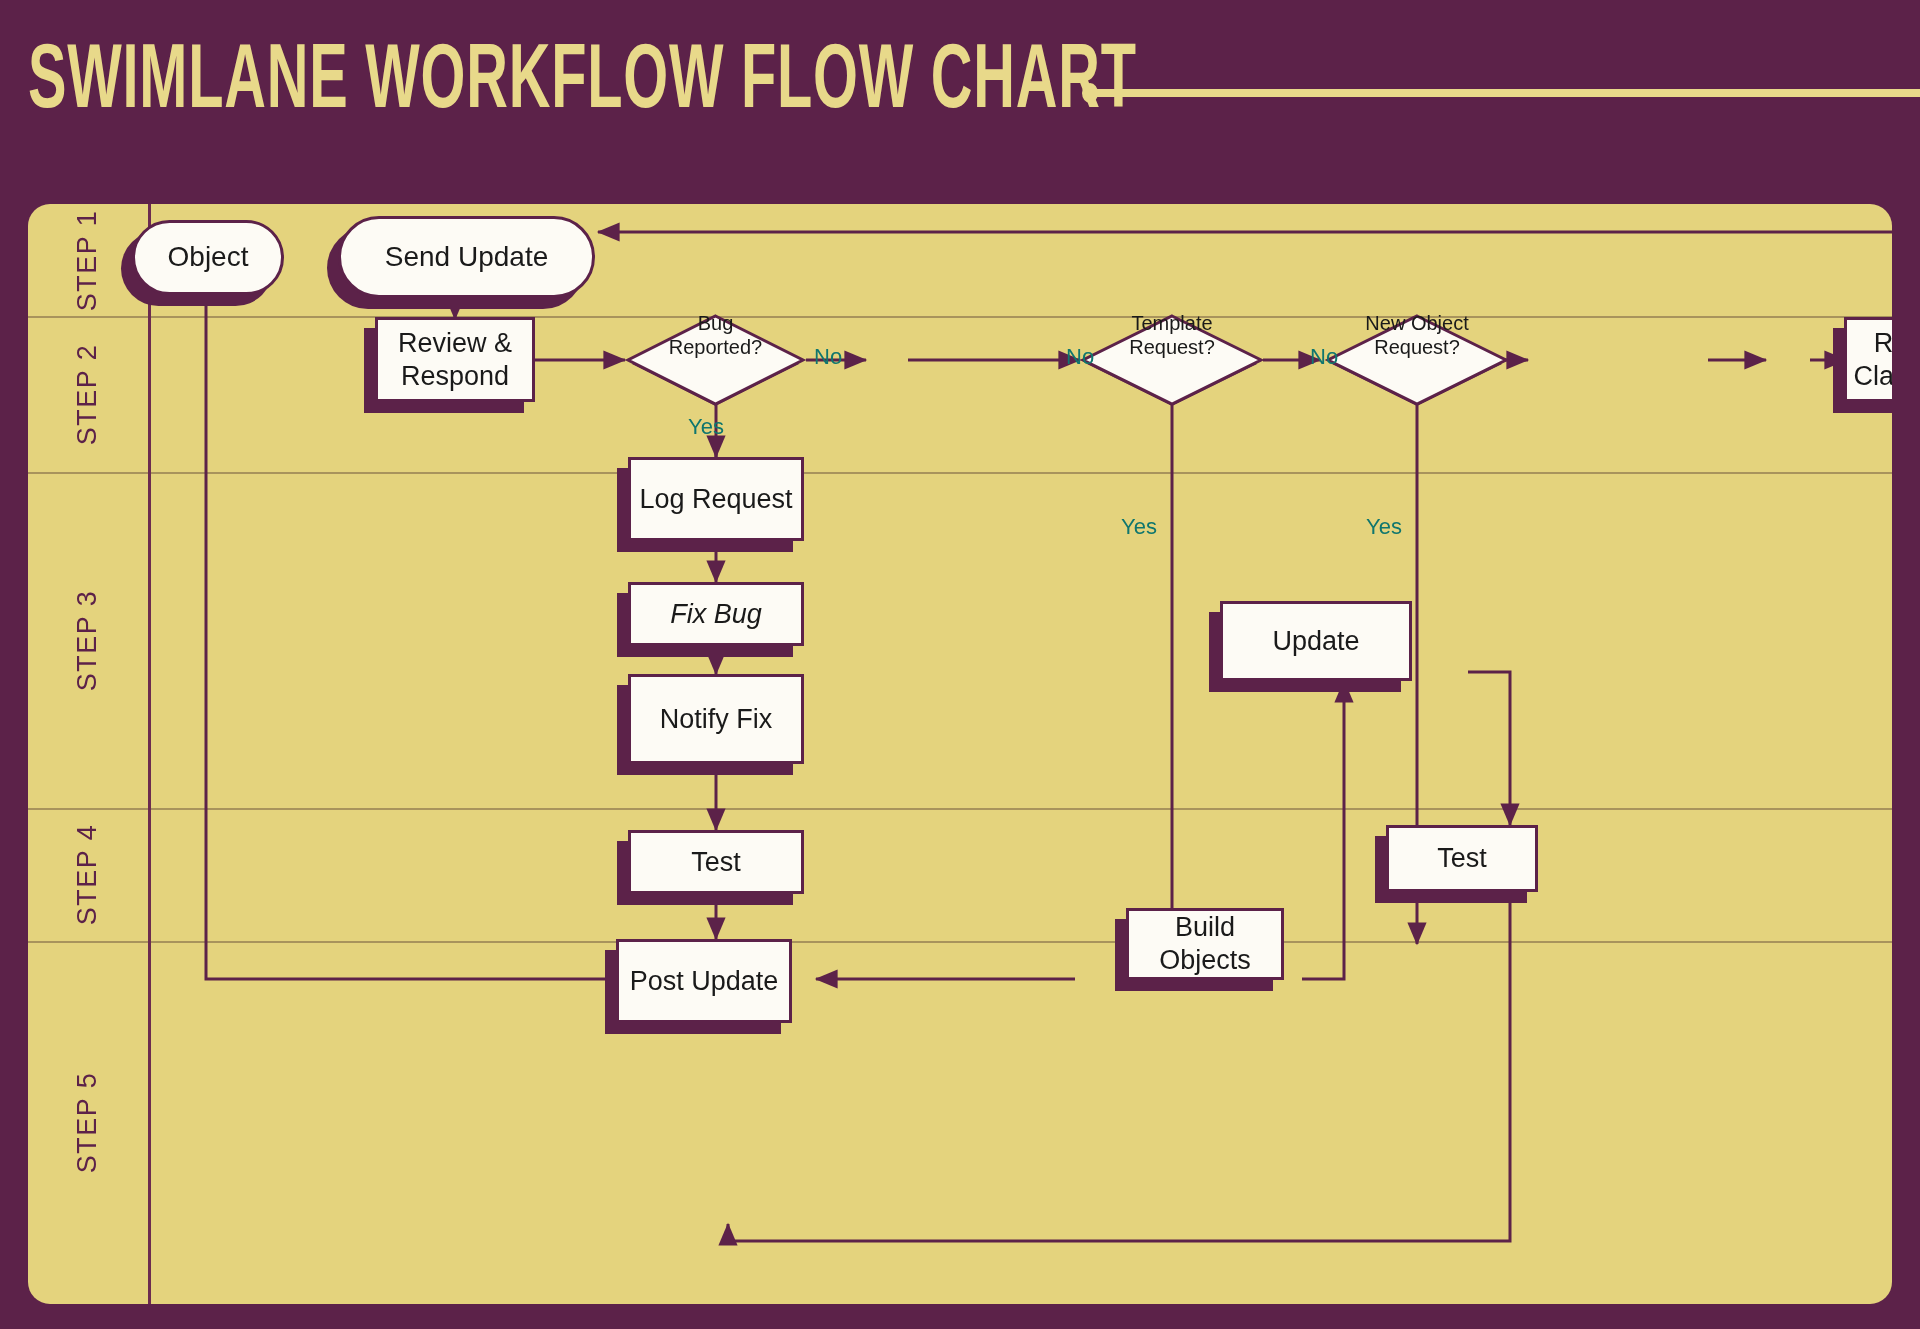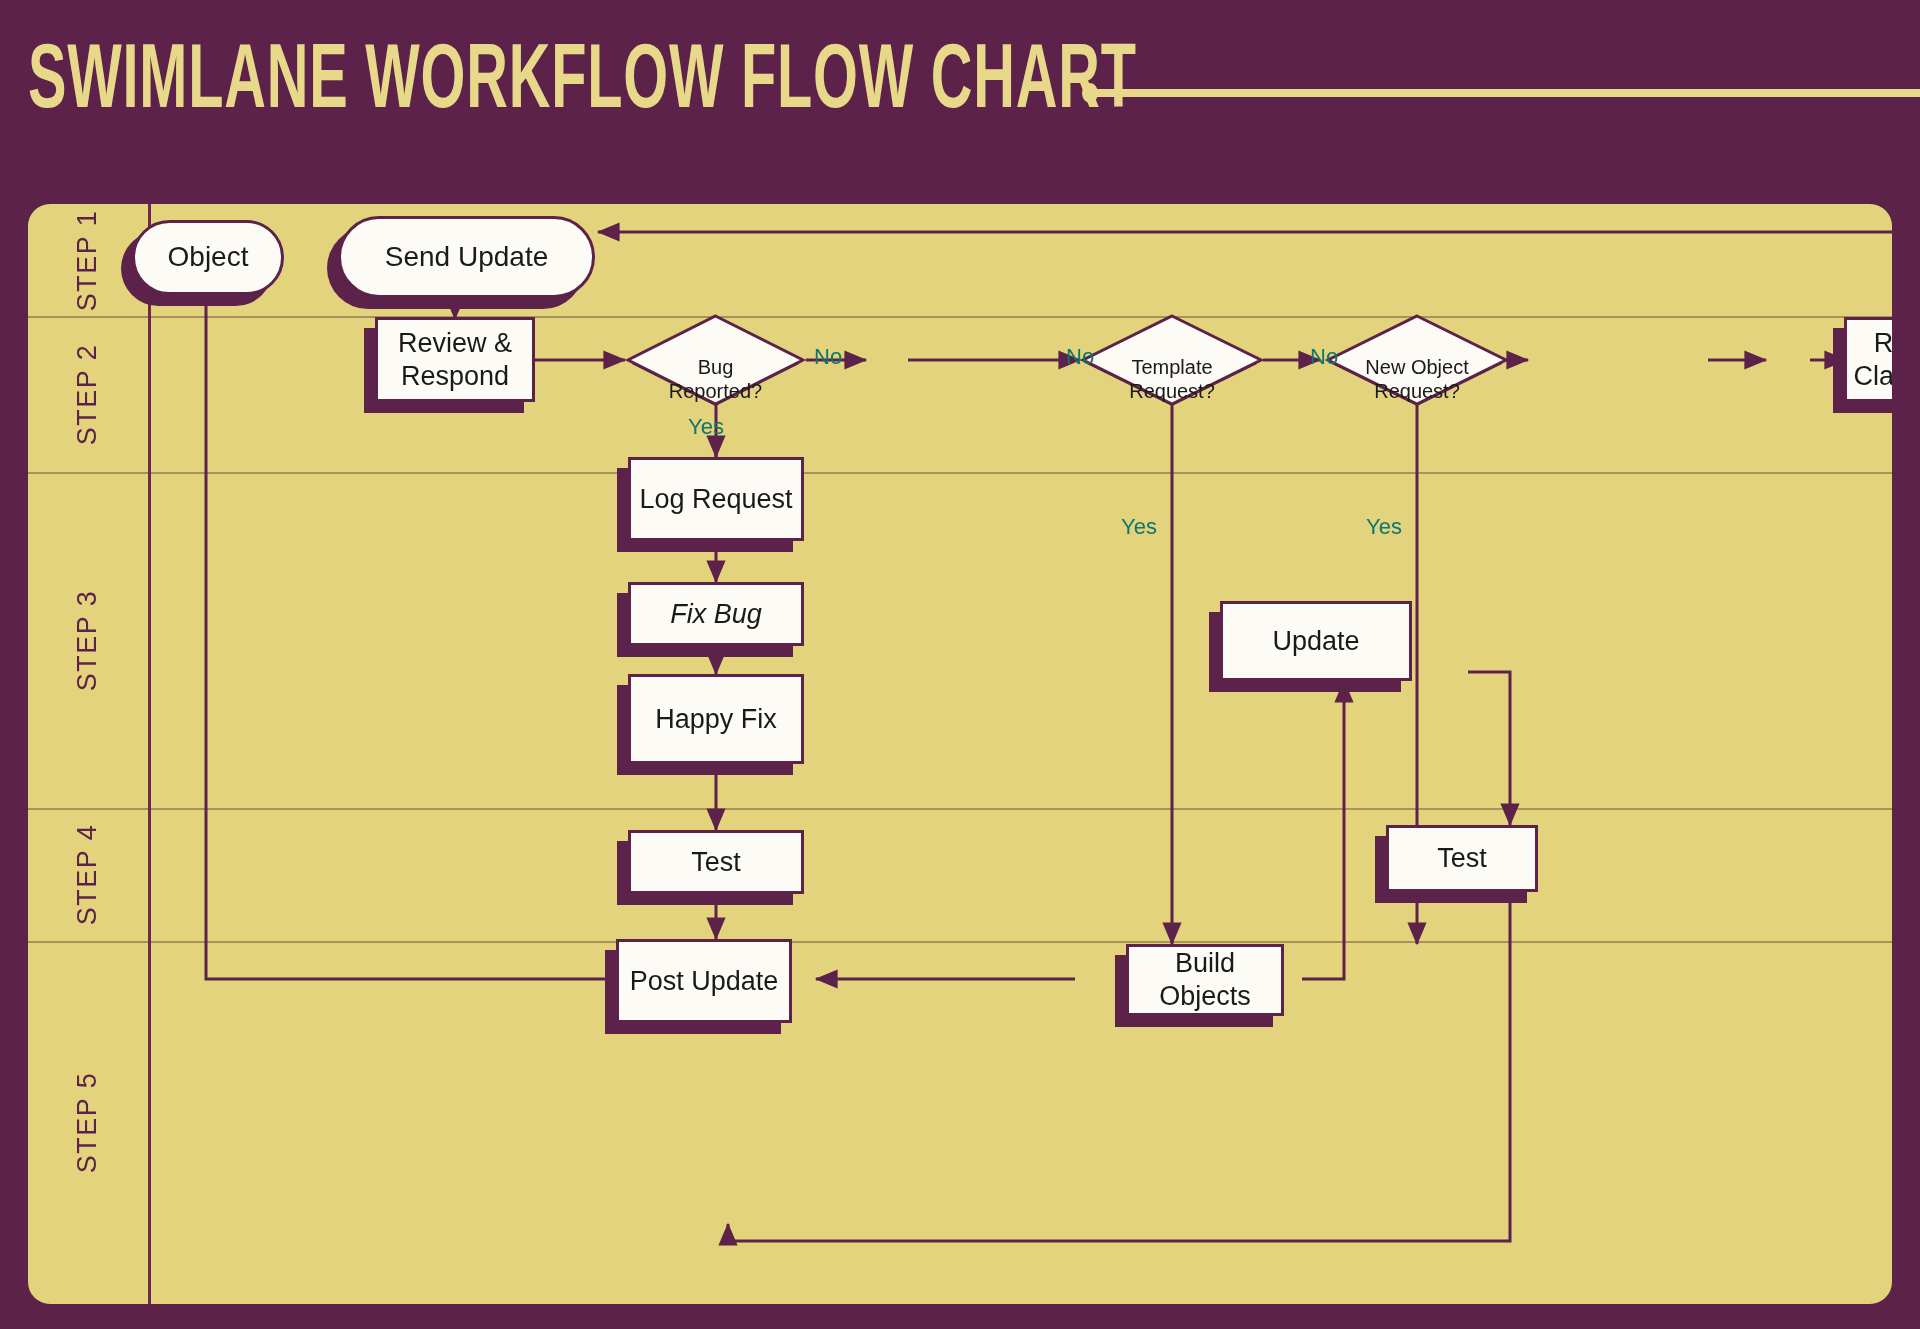--- a/index.html
+++ b/index.html
@@ -80,21 +80,21 @@
     z-index:5;
   }
   .node.shadowed { box-shadow:-11px 11px 0 0 #5C2249; }
   .node.pill { border-radius:999px; font-size:28px; }
 
   
   .diamond-wrap { position:absolute; z-index:5; }
   .diamond-wrap svg { display:block; overflow:visible; }
   .diamond-label {
     position:absolute; left:0; top:0; width:100%; height:100%;
-    display:flex; align-items:flex-end; justify-content:center;
+    display:flex; align-items:flex-start; justify-content:center;
     text-align:center; color:#1a1a1a;
     font-size:20px; line-height:1.2;
     pointer-events:none;
   }
 
   
   .edge-label {
     position:absolute;
     color:#0f766e;
     font-size:22px;
@@ -239,41 +239,41 @@
 
   <div class="node shadowed" style="left:600px; top:253px; width:176px; height:84px;">
     <span>Log Request</span>
   </div>
 
   <div class="node shadowed" style="left:600px; top:378px; width:176px; height:64px;font-style:italic;">
     <span>Fix Bug</span>
   </div>
 
   <div class="node shadowed" style="left:600px; top:470px; width:176px; height:90px;">
-    <span>Happy Fix</span>
+    <span>Notify Fix</span>
   </div>
 
   <div class="node shadowed" style="left:1192px; top:397px; width:192px; height:80px;">
     <span>Update</span>
   </div>
 
   <div class="node shadowed" style="left:600px; top:626px; width:176px; height:64px;">
     <span>Test</span>
   </div>
 
   <div class="node shadowed" style="left:1358px; top:621px; width:152px; height:67px;">
     <span>Test</span>
   </div>
 
   <div class="node shadowed" style="left:588px; top:735px; width:176px; height:84px;">
     <span>Post Update</span>
   </div>
 
 
-  <div class="node shadowed" style="left:1098px; top:740px; width:158px; height:72px;">
+  <div class="node shadowed" style="left:1098px; top:704px; width:158px; height:72px;">
     <span>Build Objects</span>
   </div>
 
   <div class="edge-label" style="left:786px; top:140px;">No</div>
   <div class="edge-label" style="left:1038px; top:140px;">No</div>
   <div class="edge-label" style="left:1282px; top:140px;">No</div>
   <div class="edge-label" style="left:660px; top:210px;">Yes</div>
   <div class="edge-label" style="left:1093px; top:310px;">Yes</div>
   <div class="edge-label" style="left:1338px; top:310px;">Yes</div>
 

